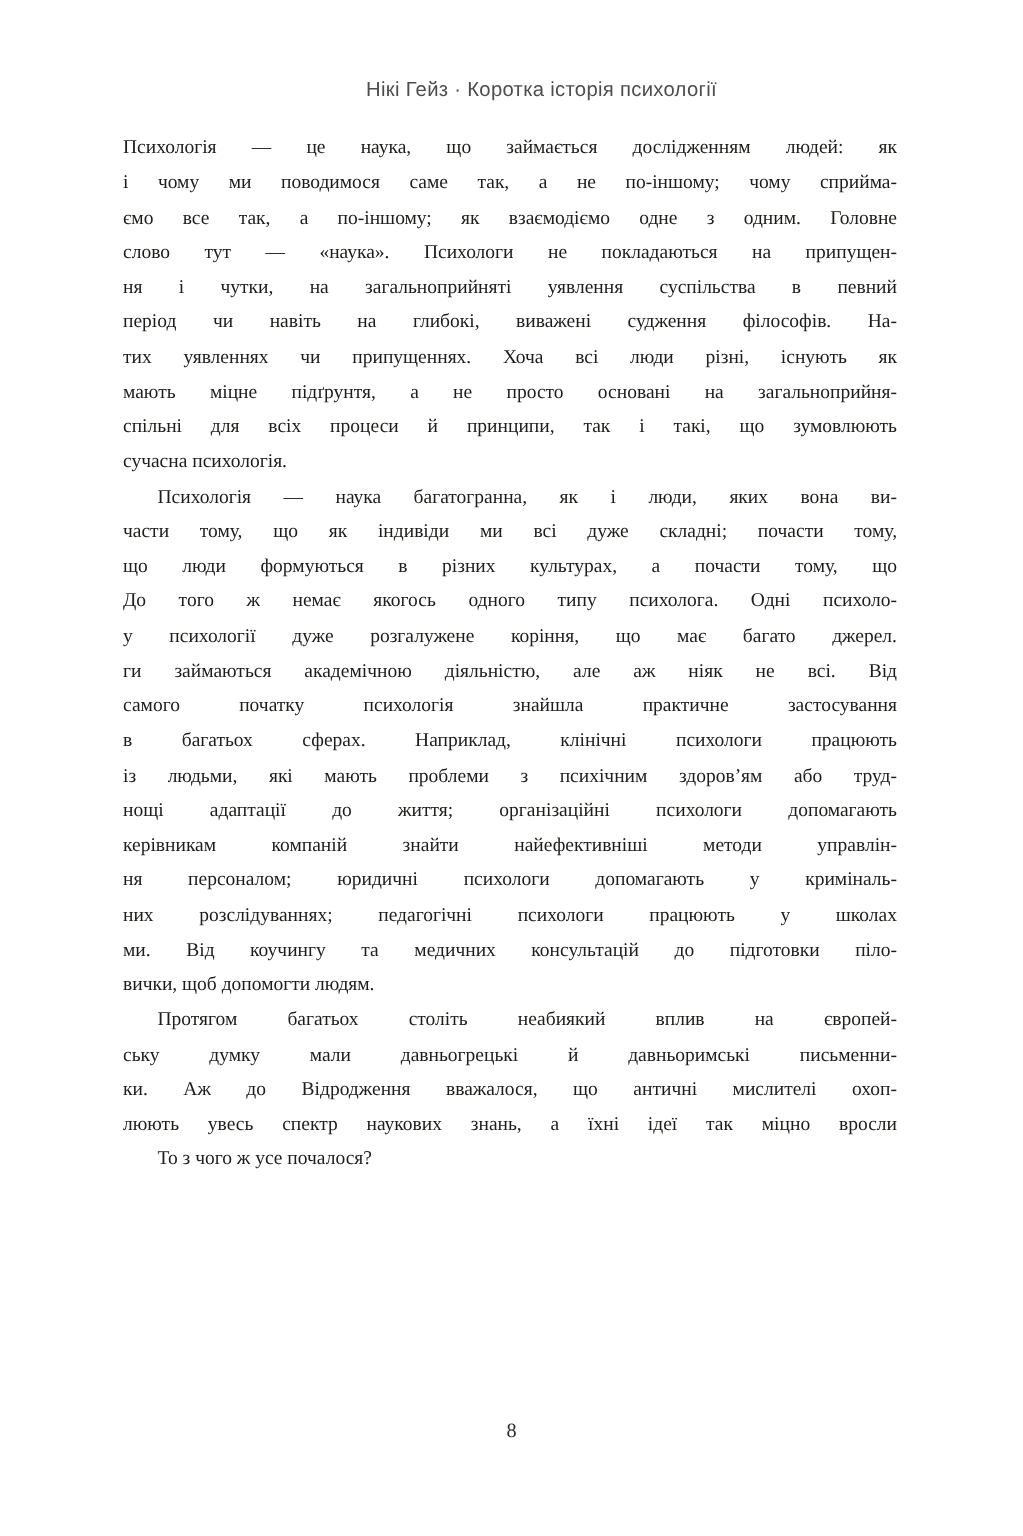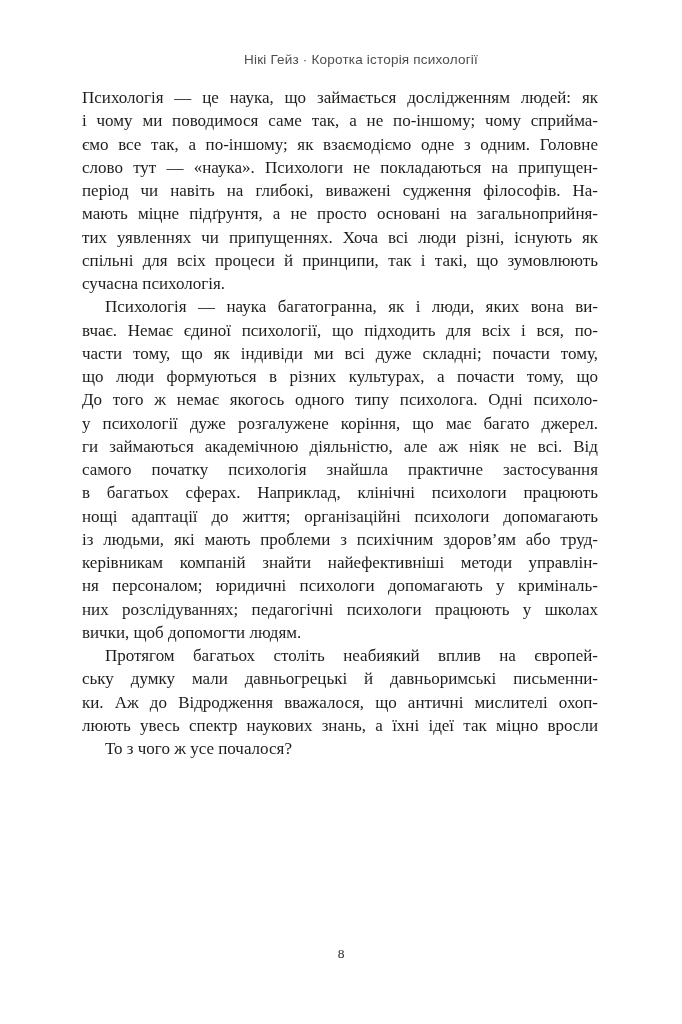--- a/index.html
+++ b/index.html
@@ -21,21 +21,21 @@
     font-size: 13.5px;
     letter-spacing: 0.2px;
     color: #4d4d4d;
     padding-left: 20px;
   }
   .text-block {
     position: absolute;
     left: 82px;
     top: 86px;
     width: 516px;
-    font-size: 17px;
+    font-size: 13px;
     line-height: 23.25px;
     color: #1d1d1b;
   }
   .paragraph { margin: 0; padding: 0; }
   .line {
     text-align: justify;
     text-align-last: justify;
     -moz-text-align-last: justify;
     white-space: normal;
   }
@@ -60,41 +60,42 @@
 <body style="background: rgb(255, 255, 255);">
 
 <div class="running-header" style="color: rgb(77, 77, 77);">Нікі Гейз · Коротка історія психології</div>
 
 <div class="text-block" id="text-block" style="color: rgb(29, 29, 27);">
     <div class="paragraph">
       <div class="line">Психологія — це наука, що займається дослідженням людей: як</div>
       <div class="line">і чому ми поводимося саме так, а не по-іншому; чому сприйма-</div>
       <div class="line">ємо все так, а по-іншому; як взаємодіємо одне з одним. Головне</div>
       <div class="line">слово тут — «наука». Психологи не покладаються на припущен-</div>
+      <div class="line">ня і чутки, на загальноприйняті уявлення суспільства в певний</div>
       <div class="line">період чи навіть на глибокі, виважені судження філософів. На-</div>
+      <div class="line">тих уявленнях чи припущеннях. Хоча всі люди різні, існують як</div>
       <div class="line">мають міцне підґрунтя, а не просто основані на загальноприйня-</div>
-      <div class="line">тих уявленнях чи припущеннях. Хоча всі люди різні, існують як</div>
       <div class="line">спільні для всіх процеси й принципи, так і такі, що зумовлюють</div>
       <div class="line last">сучасна психологія.</div>
     </div>
     <div class="paragraph">
       <div class="line indent">Психологія — наука багатогранна, як і люди, яких вона ви-</div>
-      <div class="line">вчає. Немає єдиної психології, що підходить для всіх і вся, по-</div>
       <div class="line">части тому, що як індивіди ми всі дуже складні; почасти тому,</div>
       <div class="line">що люди формуються в різних культурах, а почасти тому, що</div>
       <div class="line">До того ж немає якогось одного типу психолога. Одні психоло-</div>
       <div class="line">у психології дуже розгалужене коріння, що має багато джерел.</div>
       <div class="line">ги займаються академічною діяльністю, але аж ніяк не всі. Від</div>
       <div class="line">самого початку психологія знайшла практичне застосування</div>
       <div class="line">в багатьох сферах. Наприклад, клінічні психологи працюють</div>
+      <div class="line">із людьми, які мають проблеми з психічним здоров’ям або труд-</div>
       <div class="line">нощі адаптації до життя; організаційні психологи допомагають</div>
-      <div class="line">із людьми, які мають проблеми з психічним здоров’ям або труд-</div>
       <div class="line">керівникам компаній знайти найефективніші методи управлін-</div>
       <div class="line">ня персоналом; юридичні психологи допомагають у криміналь-</div>
       <div class="line">них розслідуваннях; педагогічні психологи працюють у школах</div>
+      <div class="line">ми. Від коучингу та медичних консультацій до підготовки піло-</div>
       <div class="line last">вички, щоб допомогти людям.</div>
     </div>
     <div class="paragraph">
       <div class="line indent">Протягом багатьох століть неабиякий вплив на європей-</div>
       <div class="line">ську думку мали давньогрецькі й давньоримські письменни-</div>
       <div class="line">ки. Аж до Відродження вважалося, що античні мислителі охоп-</div>
       <div class="line">люють увесь спектр наукових знань, а їхні ідеї так міцно вросли</div>
     </div>
     <div class="paragraph">
       <div class="line last indent">То з чого ж усе почалося?</div>

